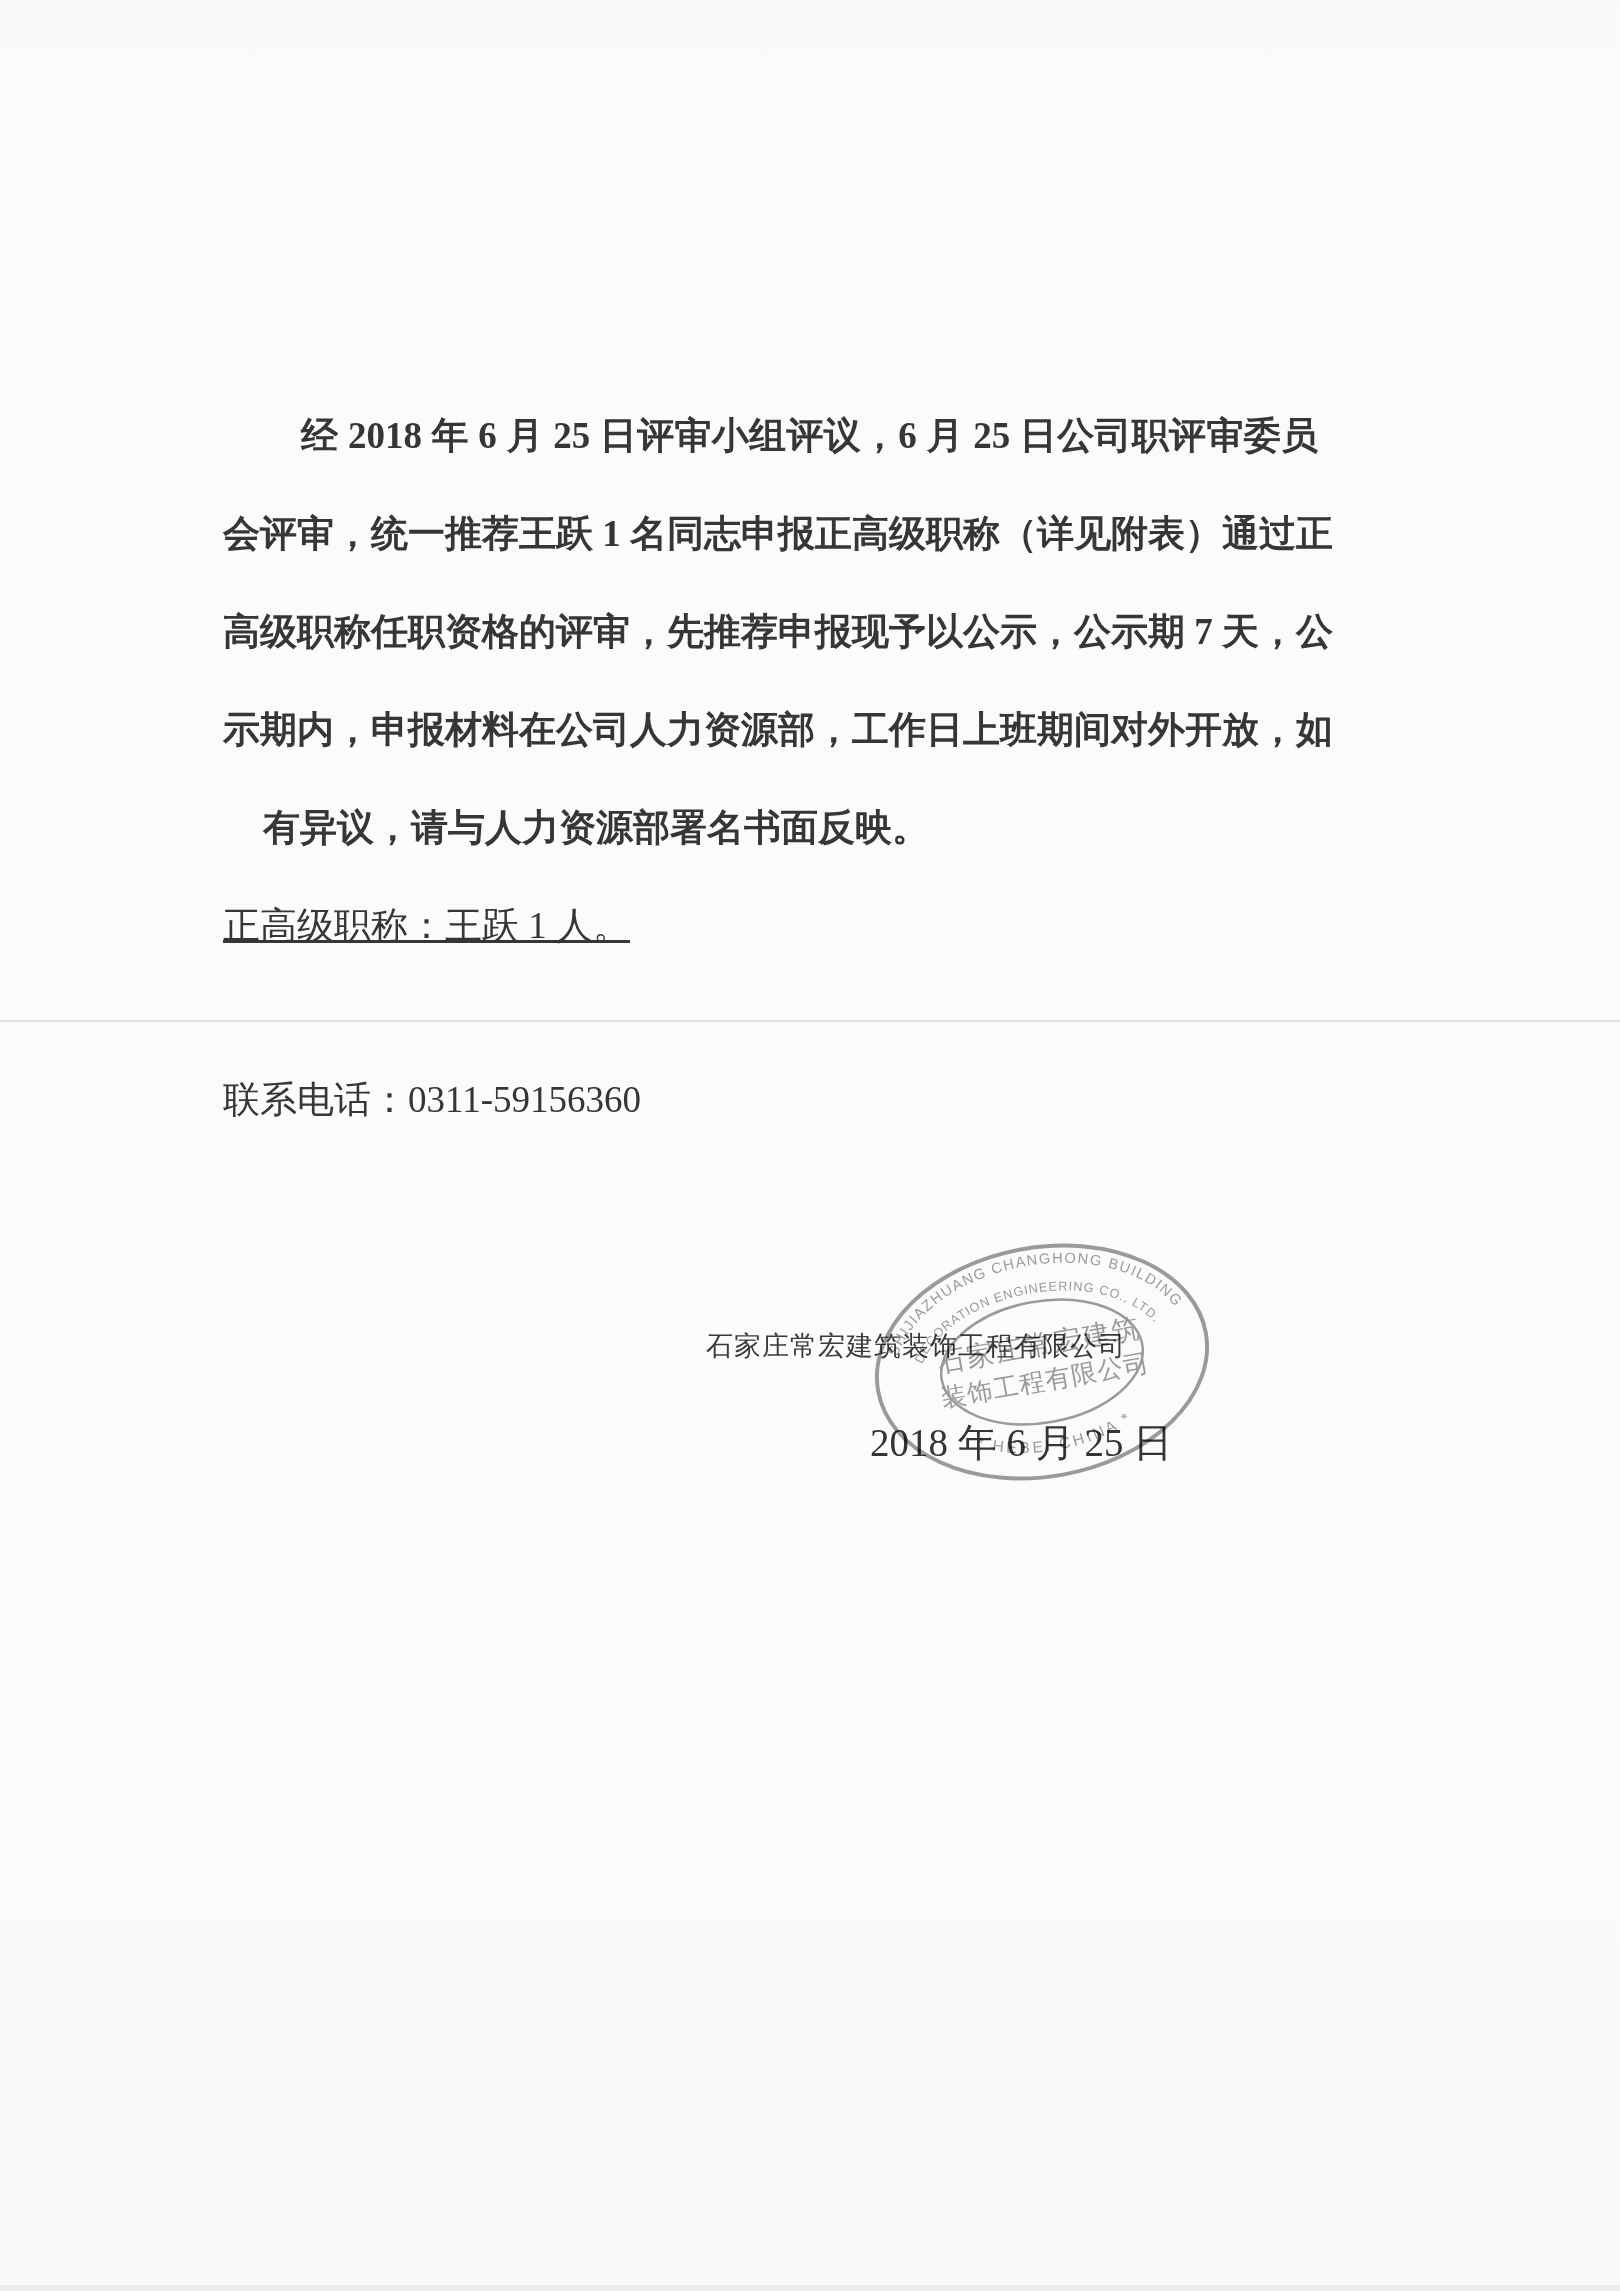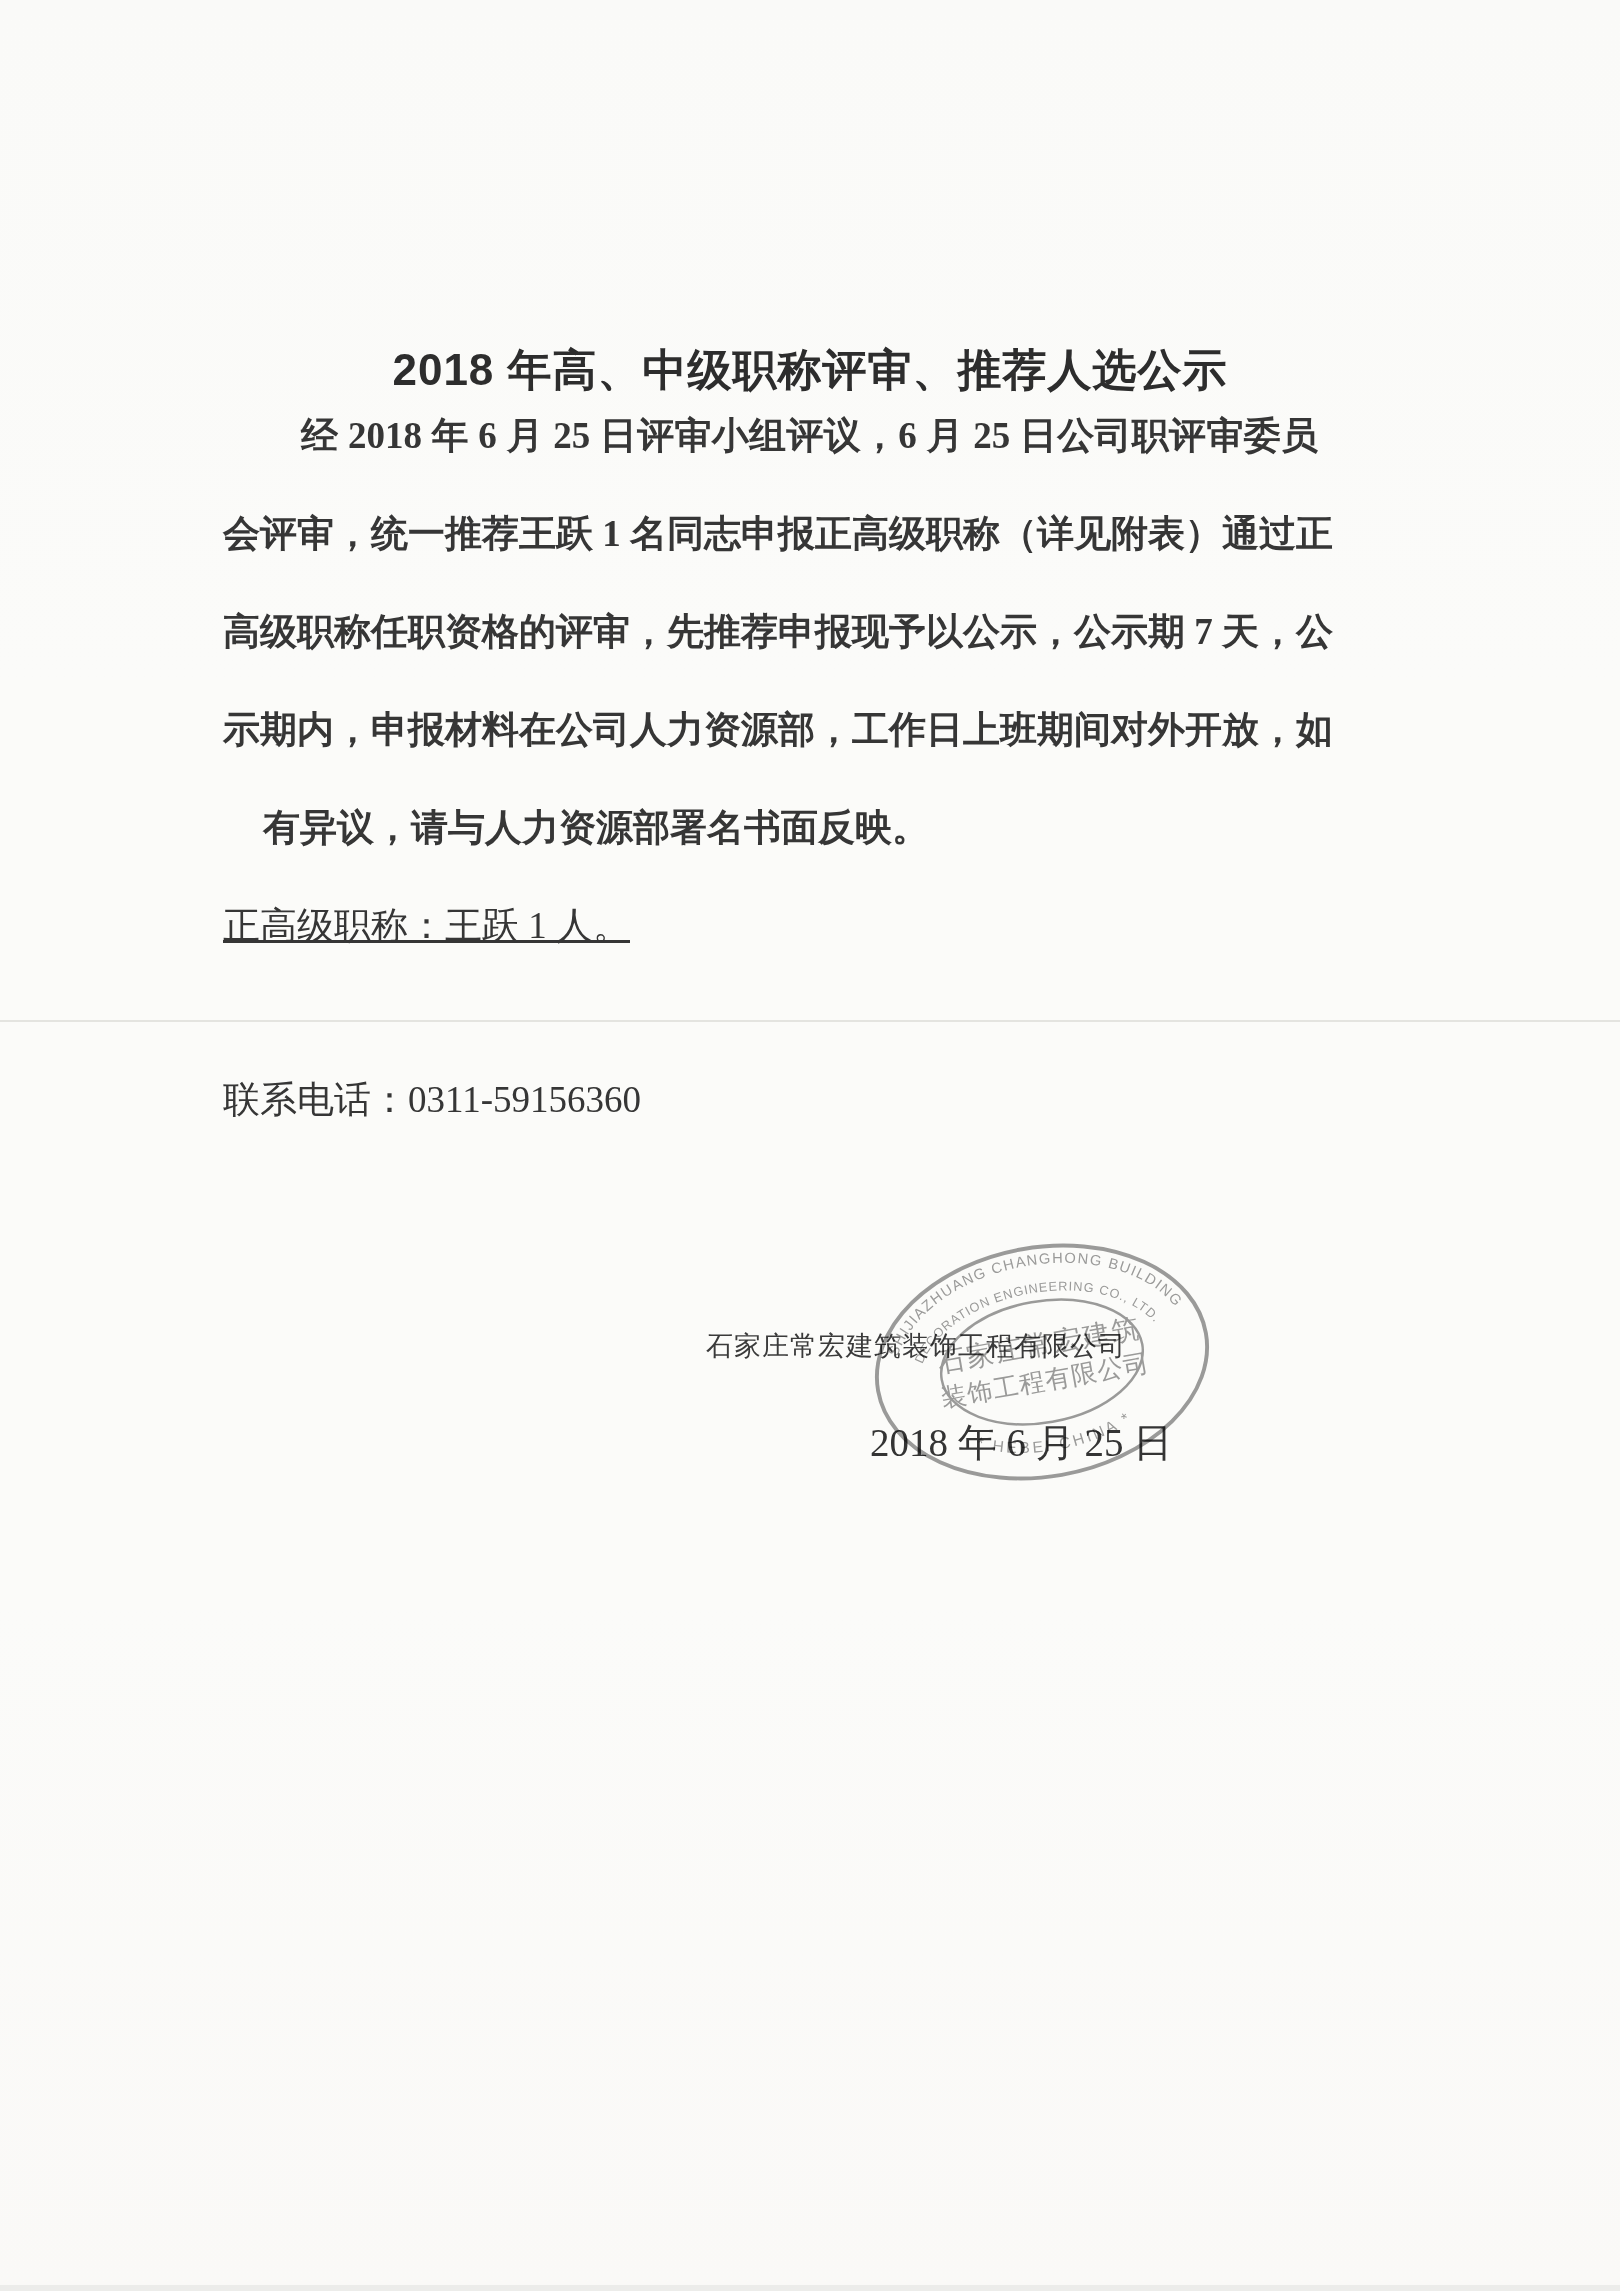--- a/index.html
+++ b/index.html
@@ -65,21 +65,20 @@
   .scan-edge-bottom{
     position:absolute;left:0;bottom:0;width:1620px;height:6.9px;
     background:#ececea;
   }
 </style>
 </head>
 <body>
 
 <div class="page">
 
-  <h1 class="title">2018 年高、中级职称评审、推荐人选公示</h1>
 
   <div class="para">
     <div class="para-line first">经 2018 年 6 月 25 日评审小组评议，6 月 25 日公司职评审委员</div>
     <div class="para-line">会评审，统一推荐王跃 1 名同志申报正高级职称（详见附表）通过正</div>
     <div class="para-line">高级职称任职资格的评审，先推荐申报现予以公示，公示期 7 天，公</div>
     <div class="para-line">示期内，申报材料在公司人力资源部，工作日上班期间对外开放，如</div>
     <div class="para-line last">有异议，请与人力资源部署名书面反映。</div>
   </div>
 
   <div class="summary-line">正高级职称：王跃 1 人。</div>

